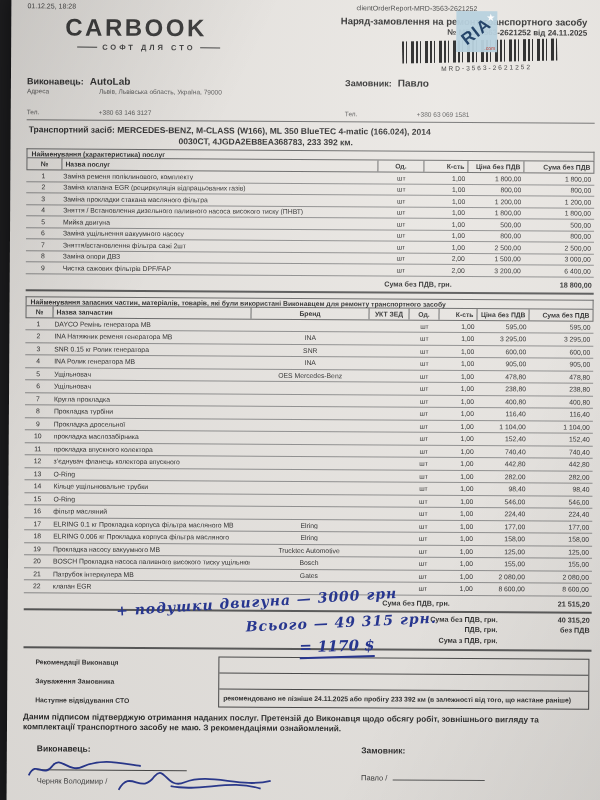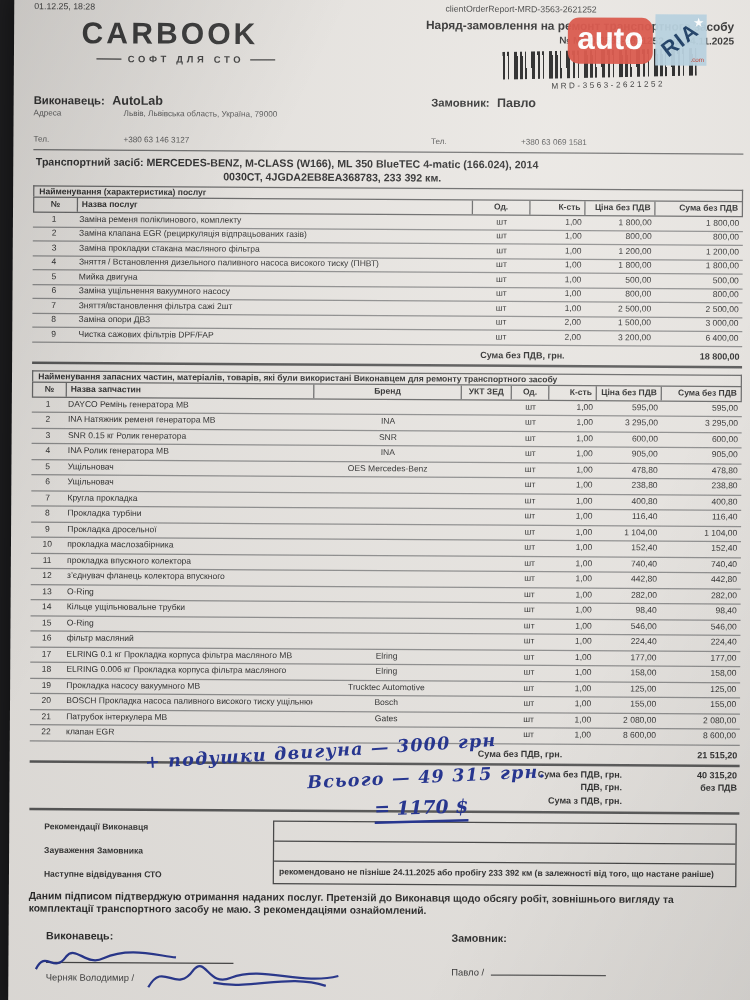--- a/index.html
+++ b/index.html
@@ -132,21 +132,20 @@
       </div>
       <div class="order-block">
         <div class="o-title">Наряд-замовлення на ремонт транспортного засобу</div>
         <div class="o-num">№ MRD-3563-2621252 від 24.11.2025</div>
         <div class="barcode"></div>
         <div class="barcode-text">MRD-3563-2621252</div>
       </div>
     </div>
 
     <div class="wm">
-      <div class="wm-auto">auto</div>
       <div class="wm-ria">
         <span class="ria-txt">RIA</span>
         <span class="star">★</span>
         <span class="com">.com</span>
       </div>
     </div>
 
     <div class="parties">
       <div class="party-l">
         <div class="p-row">

